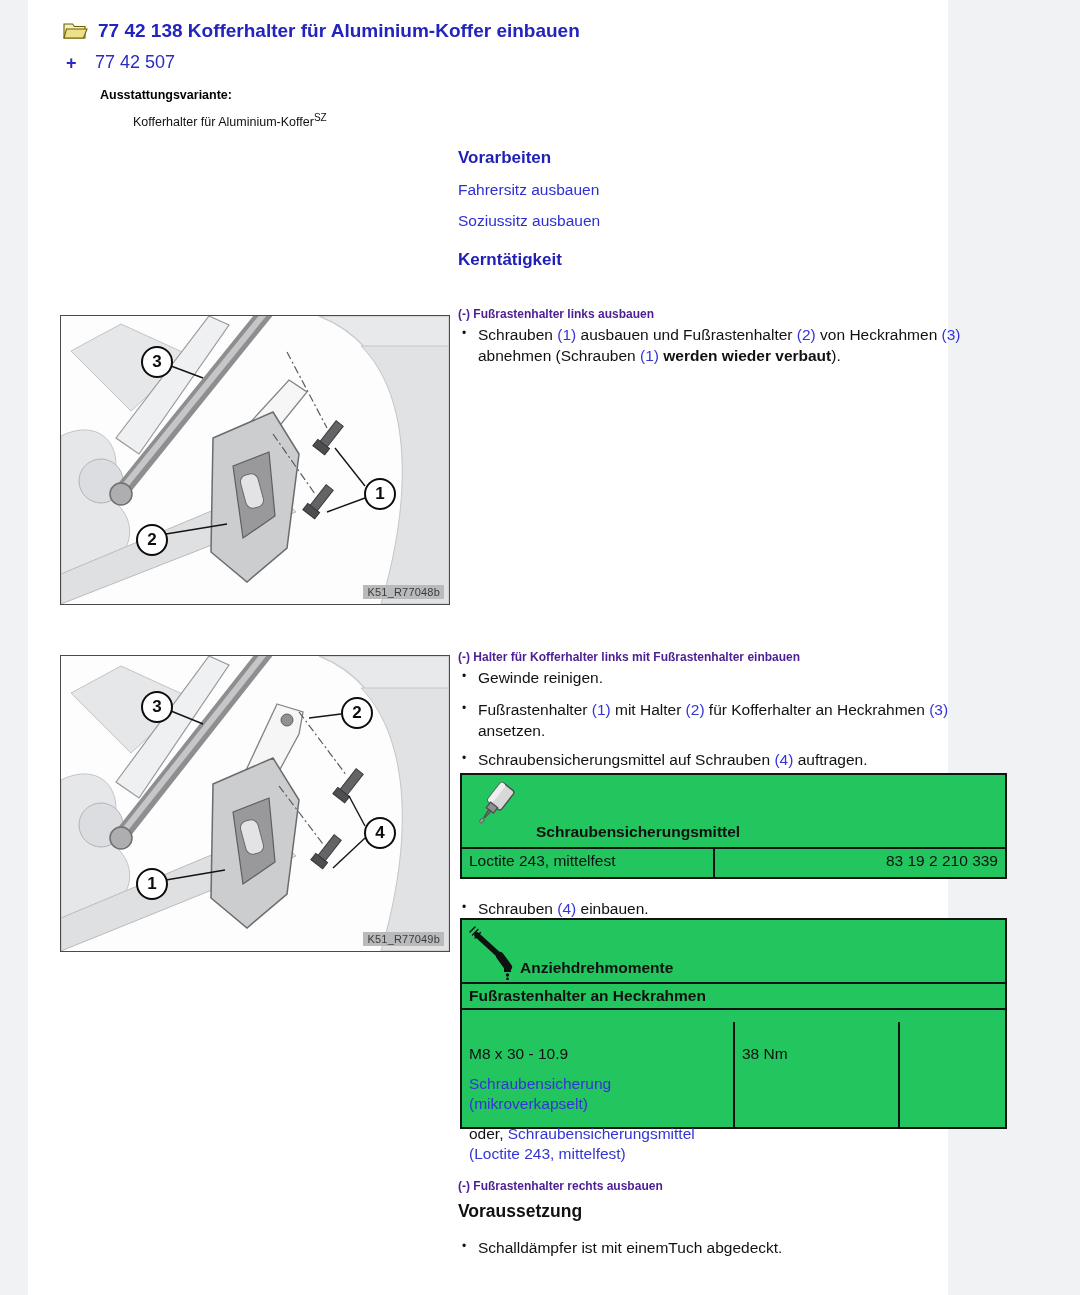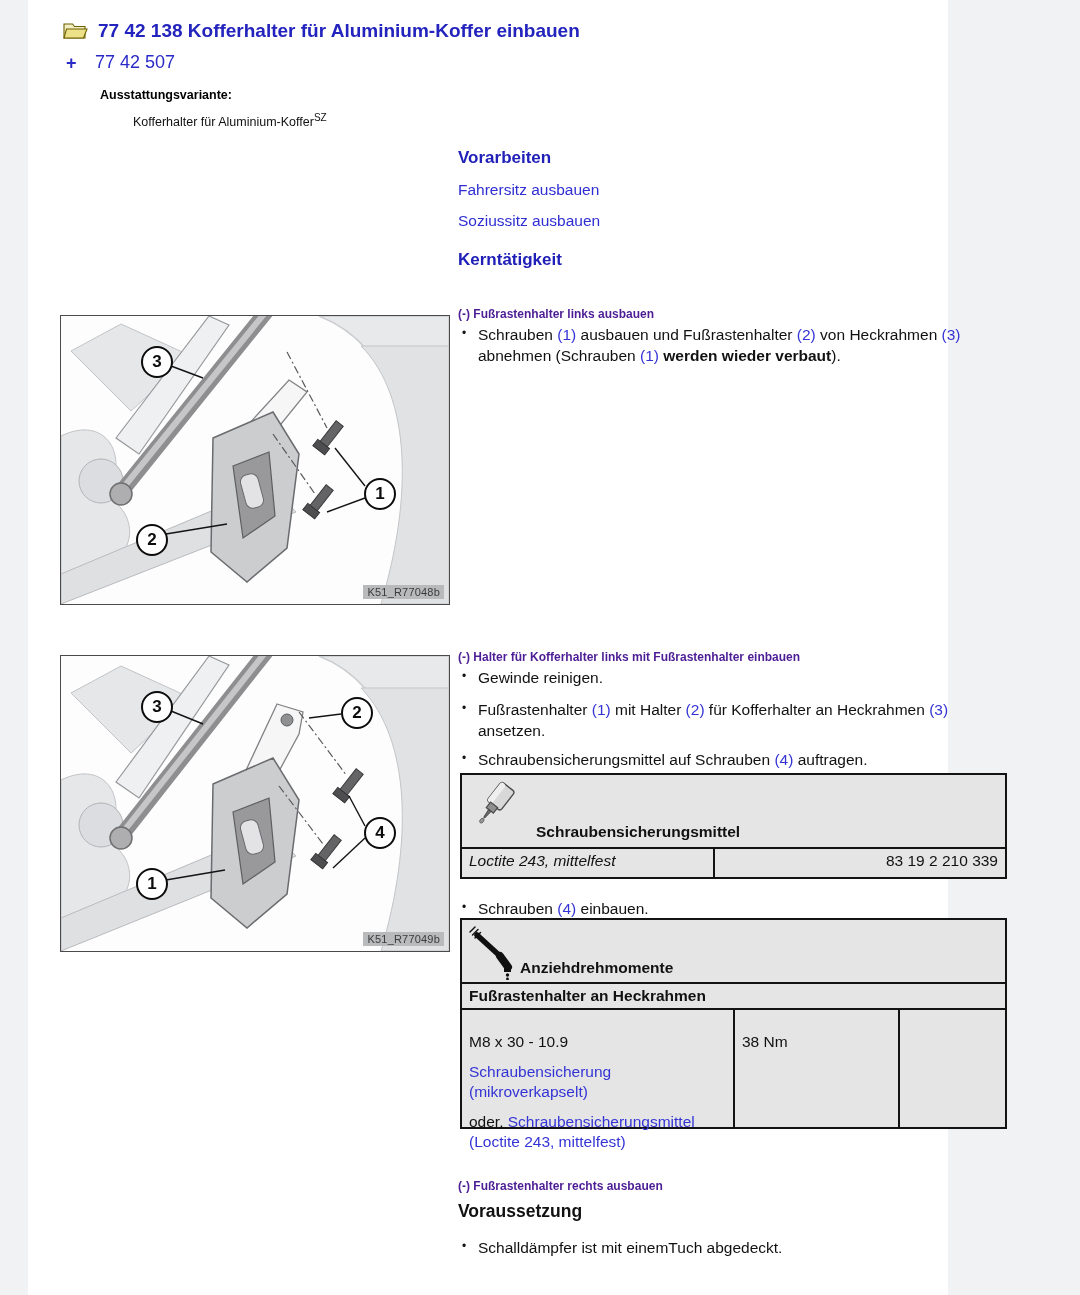--- a/index.html
+++ b/index.html
@@ -26,35 +26,35 @@
   .step-h{font-size:12px;font-weight:bold;color:#4c1d95;white-space:nowrap;margin-top:22px;}
   .black-h{font-size:17.5px;font-weight:bold;color:#111;white-space:nowrap;}
   .navlink{font-size:15.5px;color:#2e2ed2;white-space:nowrap;cursor:pointer;}
   .bullet{display:flex;width:534px;font-size:15.5px;line-height:21px;color:#111;}
   .bullet .mark{width:16px;flex:0 0 16px;font-size:12px;line-height:19px;}
   .bullet .btxt{flex:1;}
   .lnk{color:#3434d6;}
   .b{font-weight:bold;}
 
   
-  .tbl{left:432px;width:547px;border:2px solid #131313;box-sizing:border-box;background:#e5e5e5;}
+  .tbl{left:432px;width:547px;border:2px solid #131313;box-sizing:border-box;background:#22c55e;}
   .tbl-head{position:relative;border-bottom:2px solid #131313;}
   .tbl-head .hlabel{position:absolute;font-size:15.5px;font-weight:bold;color:#111;}
   .g-head{height:72px;}
   .g-head .hlabel{left:74px;bottom:6px;}
   .t-head{height:62px;}
   .t-head .hlabel{left:58px;bottom:5px;}
   .g-row{display:flex;height:28px;}
   .g-cell{box-sizing:border-box;padding:3px 7px;font-size:15.5px;color:#111;}
-  .g-c1{width:253px;border-right:2px solid #131313;font-style:italic;}
+  .g-c1{width:253px;border-right:2px solid #131313;}
   .g-c2{flex:1;text-align:right;}
   .t-sub{height:26px;border-bottom:2px solid #131313;font-size:15.5px;font-weight:bold;color:#111;
          box-sizing:border-box;padding:3px 7px;}
   .t-body{display:flex;height:117px;}
-  .t-cell{box-sizing:border-box;padding:22px 7px;font-size:15.5px;line-height:20px;}
+  .t-cell{box-sizing:border-box;padding:22px 7px;font-size:15.5px;line-height:20px;margin-top:12px;}
   .t-c1{width:273px;border-right:2px solid #131313;}
   .t-c2{width:165px;border-right:2px solid #131313;}
   .t-c3{flex:1;}
   .cellp{margin:0 0 10px 0;white-space:pre-wrap;}
 
   
   .illu{left:32px;width:390px;border:1px solid #4a4a4a;box-sizing:border-box;background:#fff;overflow:hidden;}
   .illu svg{display:block;}
   .callout{position:absolute;width:28px;height:28px;border:2.5px solid #0c0c0c;border-radius:50%;
            background:#fff;color:#0c0c0c;font-size:17px;font-weight:bold;

